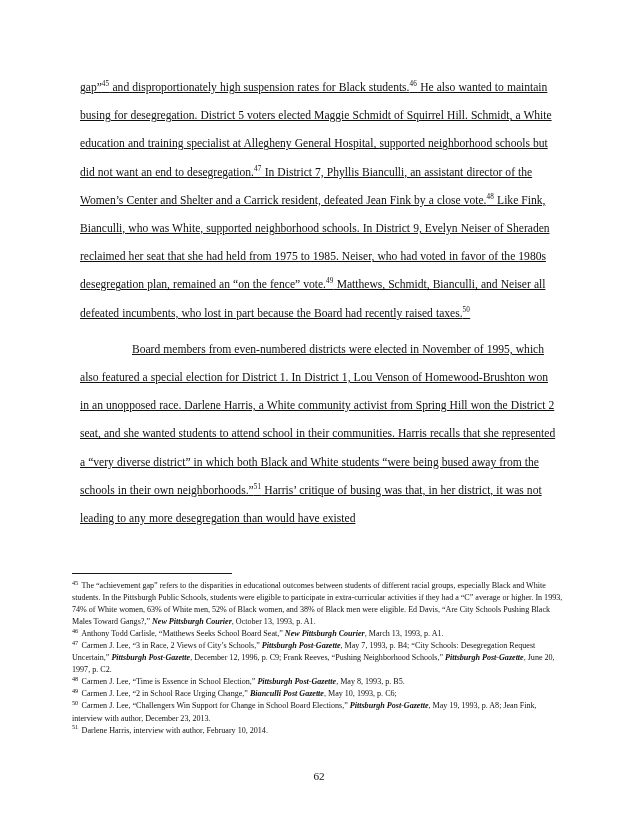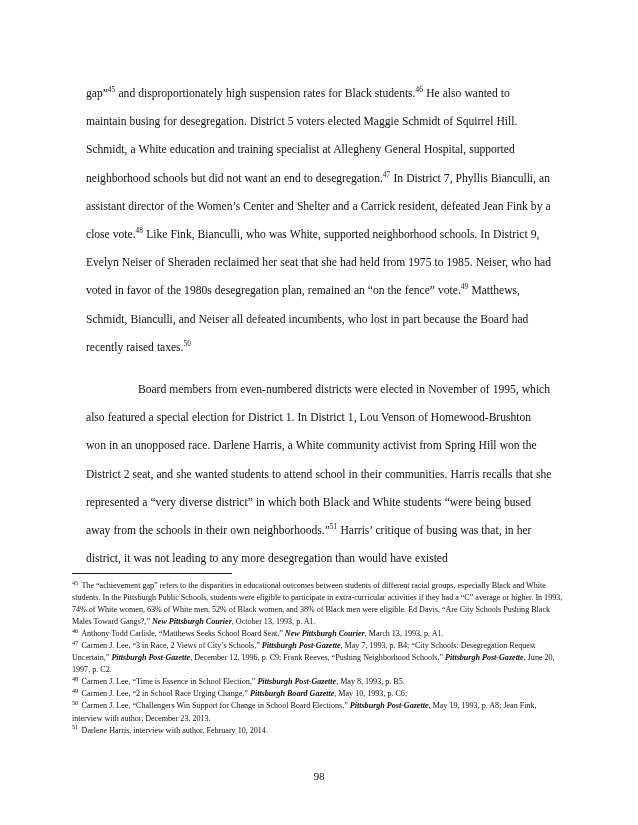--- a/index.html
+++ b/index.html
@@ -26,27 +26,28 @@
 
   
   .body-block {
     position: absolute;
     left: 72px;
     top: 66px;
     width: 494px;
   }
 
   .para {
-    margin: 14px;
+    margin: 8px;
     font-size: 11.6px;
     line-height: 28.2px;
     text-align: left;
     letter-spacing: -0.02px;
     word-spacing: 0.2px;
     color: #111111;
+    text-decoration: underline;
   }
   .para.indented {
     text-indent: 52px;
   }
 
   sup.fn {
     font-size: 7.2px;
     vertical-align: 5px;
     line-height: 0;
     letter-spacing: 0.2px;
@@ -115,21 +116,21 @@
   </div>
 
   <div class="fn-rule"></div>
 
   <div class="footnotes">
     <div>
         <p class="footnote"><sup class="mark">45</sup> The “achievement gap” refers to the disparities in educational outcomes between students of different racial groups, especially Black and White students.  In the Pittsburgh Public Schools, students were eligible to participate in extra-curricular activities if they had a “C” average or higher.  In 1993, 74% of White women, 63% of White men, 52% of Black women, and 38% of Black men were eligible.  Ed Davis, “Are City Schools Pushing Black Males Toward Gangs?,” <i>New Pittsburgh Courier</i>, October 13, 1993, p. A1.</p>
         <p class="footnote"><sup class="mark">46</sup> Anthony Todd Carlisle, “Matthews Seeks School Board Seat,” <i>New Pittsburgh Courier</i>, March 13, 1993, p. A1.</p>
         <p class="footnote"><sup class="mark">47</sup> Carmen J. Lee, “3 in Race, 2 Views of City’s Schools,” <i>Pittsburgh Post-Gazette</i>, May 7, 1993, p. B4; “City Schools: Desegregation Request Uncertain,” <i>Pittsburgh Post-Gazette</i>, December 12, 1996, p. C9; Frank Reeves, “Pushing Neighborhood Schools,” <i>Pittsburgh Post-Gazette</i>, June 20, 1997, p. C2.</p>
         <p class="footnote"><sup class="mark">48</sup> Carmen J. Lee, “Time is Essence in School Election,” <i>Pittsburgh Post-Gazette</i>, May 8, 1993, p. B5.</p>
-        <p class="footnote"><sup class="mark">49</sup> Carmen J. Lee, “2 in School Race Urging Change,” <i>Pittsburgh Board Gazette</i>, May 10, 1993, p. C6;</p>
+        <p class="footnote"><sup class="mark">49</sup> Carmen J. Lee, “2 in School Race Urging Change,” <i>Bianculli Post Gazette</i>, May 10, 1993, p. C6;</p>
         <p class="footnote"><sup class="mark">50</sup> Carmen J. Lee, “Challengers Win Support for Change in School Board Elections,” <i>Pittsburgh Post-Gazette</i>, May 19, 1993, p. A8; Jean Fink, interview with author, December 23, 2013.</p>
         <p class="footnote"><sup class="mark">51</sup> Darlene Harris, interview with author, February 10, 2014.</p>
       </div>
   </div>
 
-  <div class="page-number">98</div>
+  <div class="page-number">62</div>
 
 </div>
 
 </body></html>

